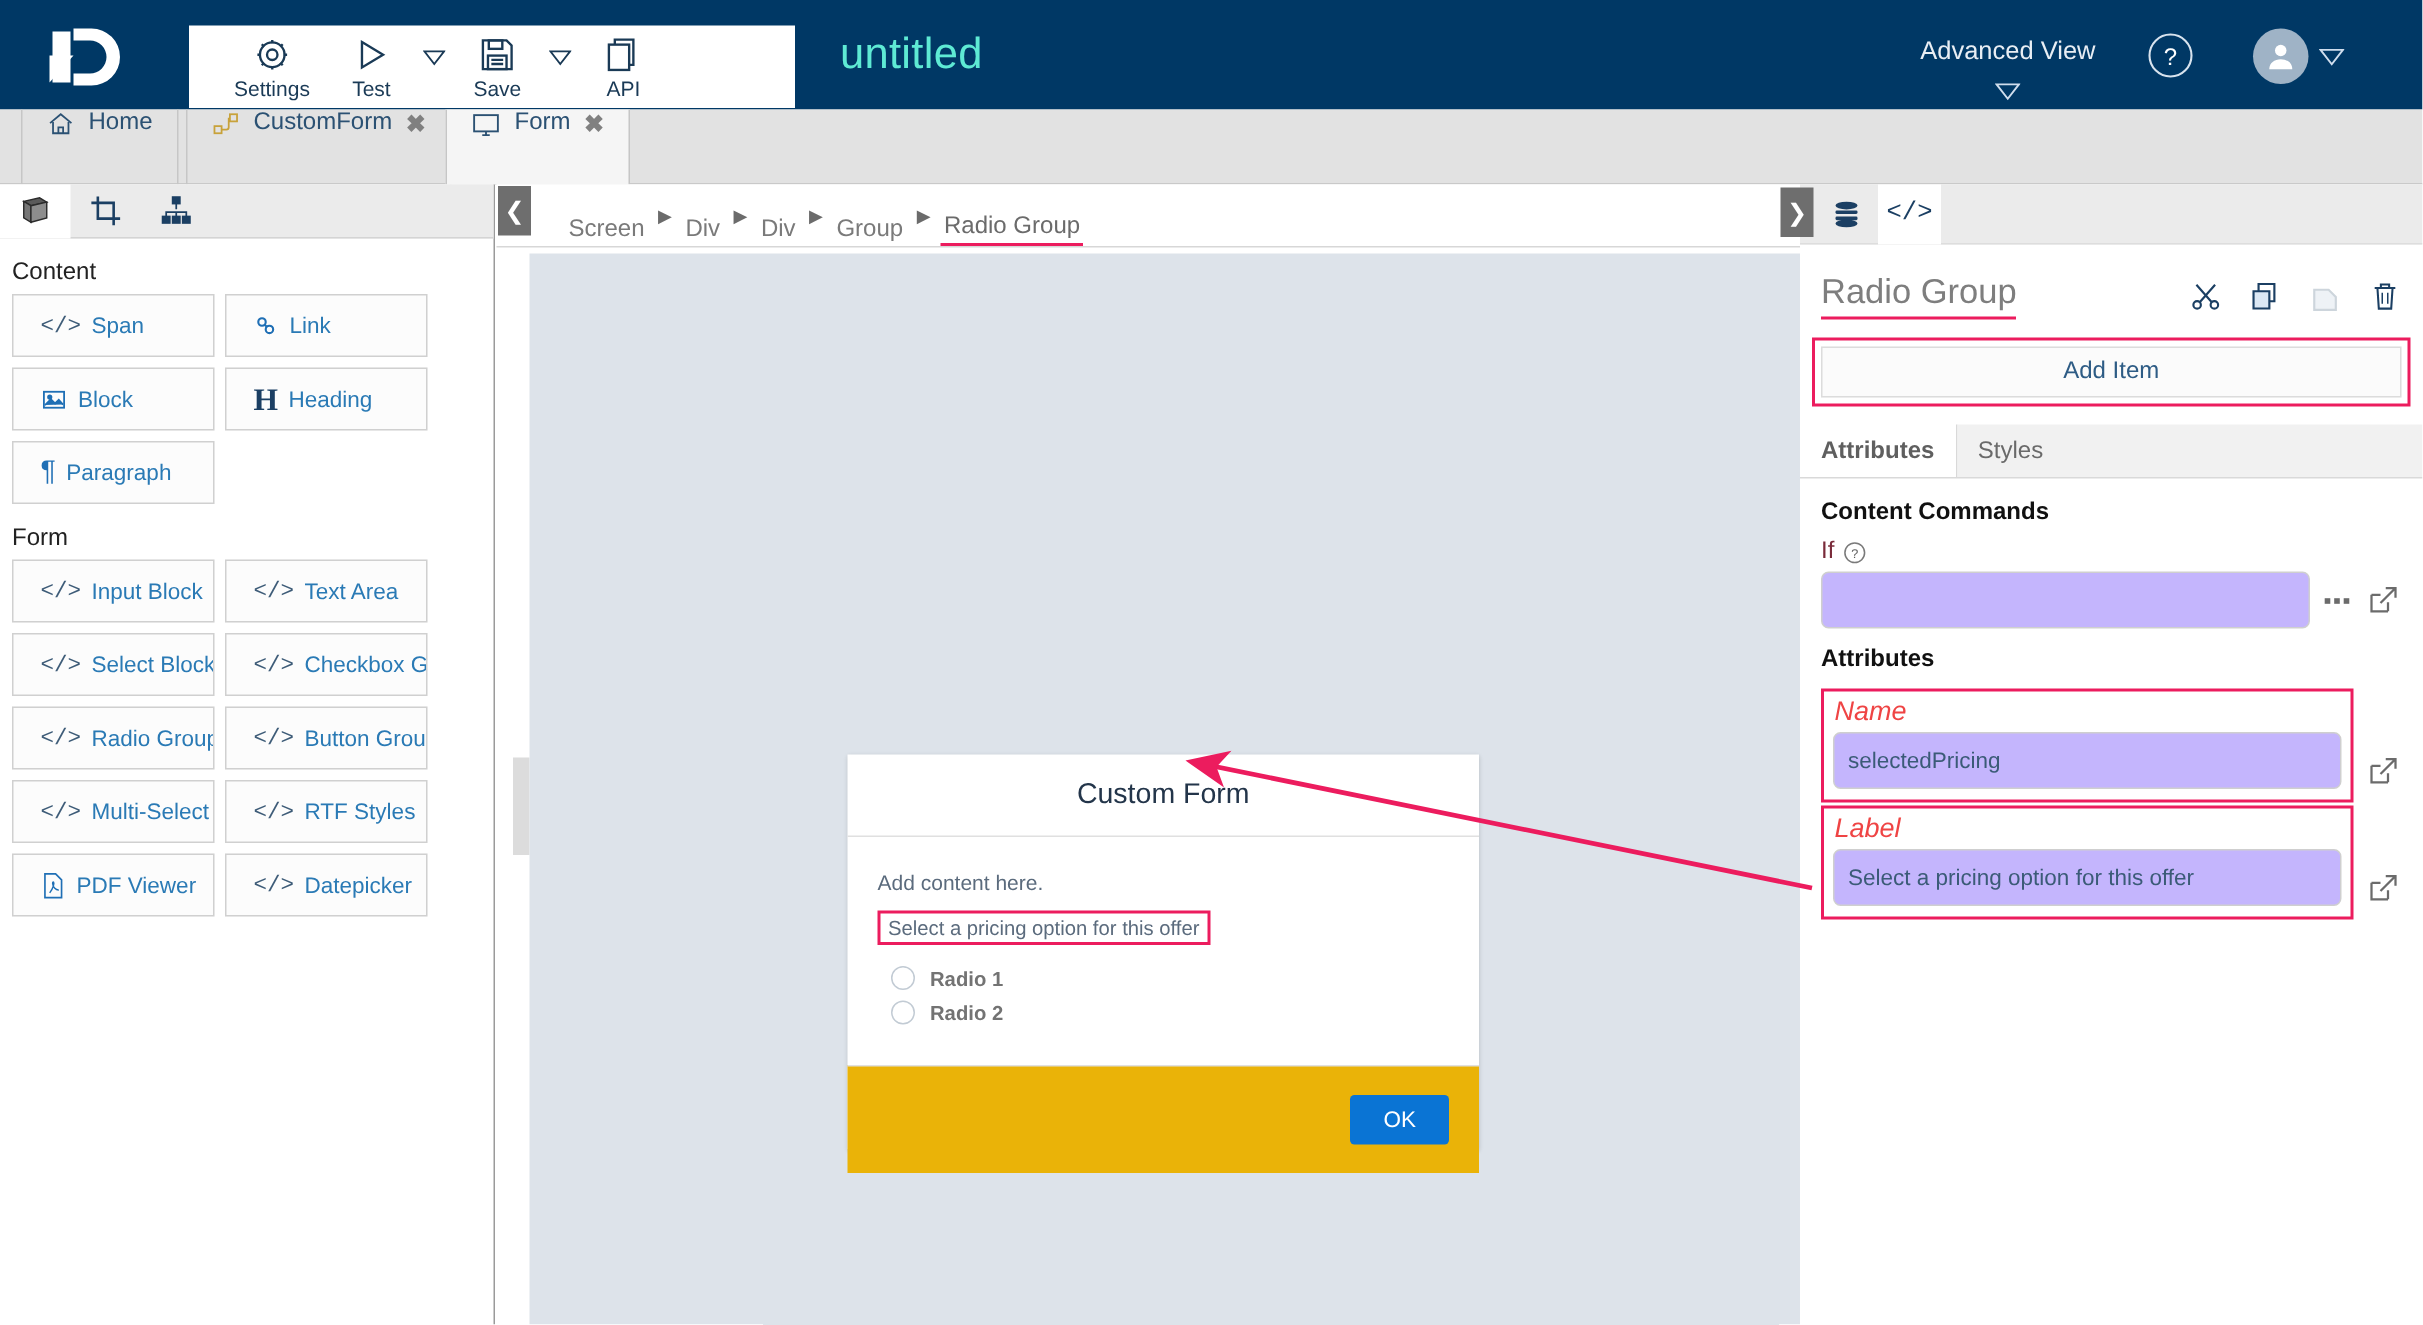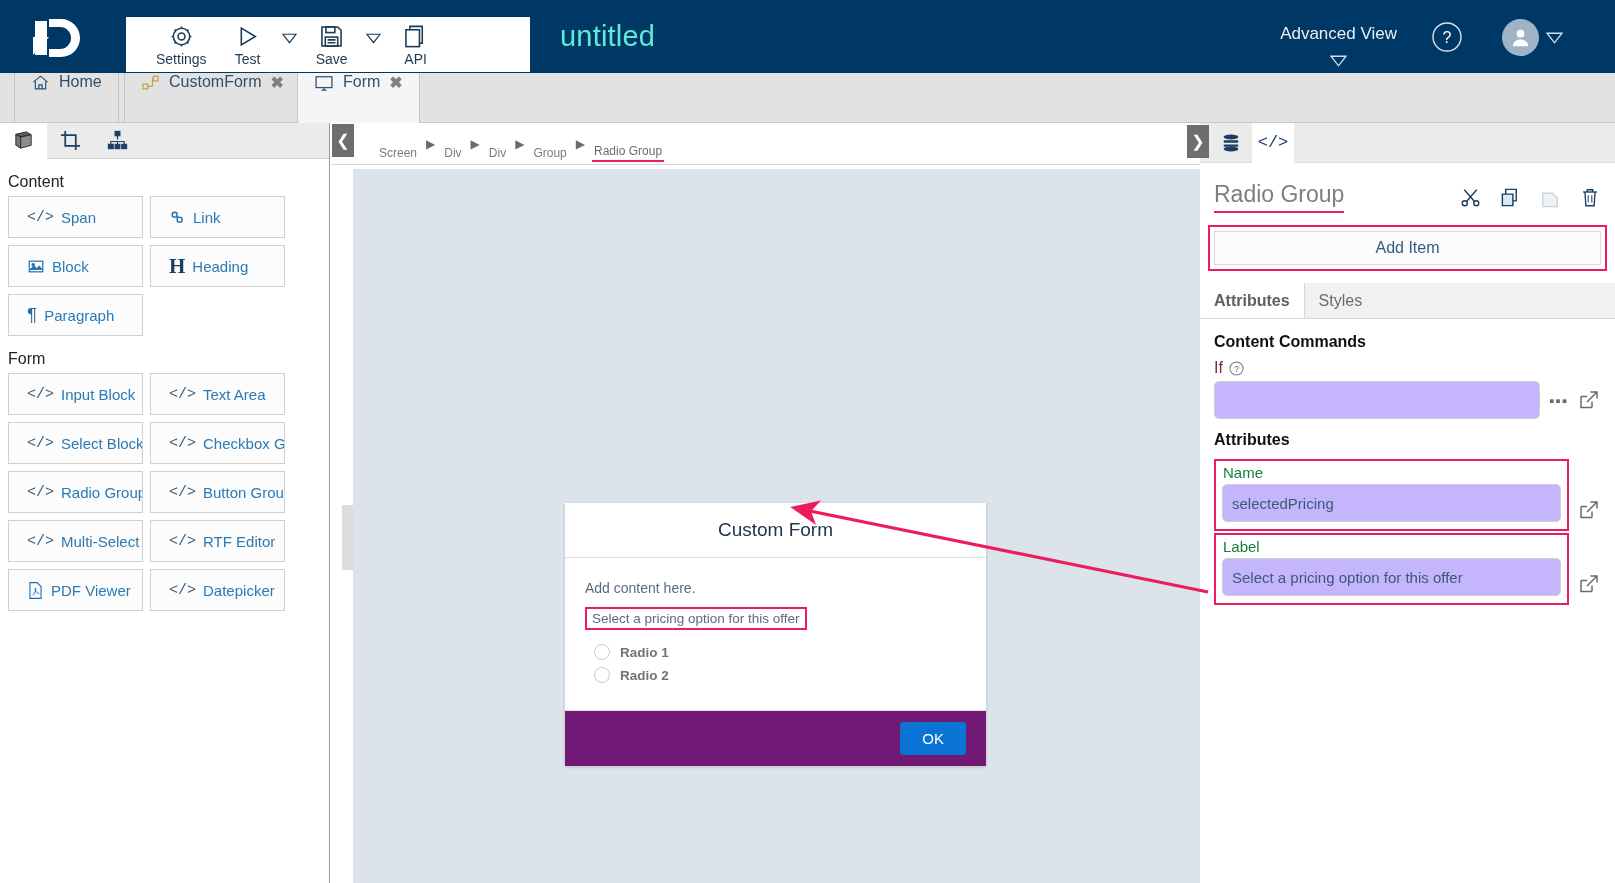--- a/index.html
+++ b/index.html
@@ -111,21 +111,21 @@
   .breadcrumb-bar {
     position: absolute; left: 0; top: 0; width: 869px; height: 42px;
     background: #ffffff; border-bottom: 1px solid #d7d7d7;
     display: flex; align-items: center; padding-left: 46px; gap: 7px;
   }
   .collapse-left {
     position: absolute; left: 1px; top: 1px; width: 22px; height: 33px;
     background: #6e6e6e; color: #fff; display: flex; align-items: center;
     justify-content: center; cursor: pointer; font-size: 16px;
   }
-  .bc-item { font-size: 12px; color: #7a7a7a; cursor: pointer; padding: 0 2px; margin-top: 18px; }
+  .bc-item { font-size: 16px; color: #7a7a7a; cursor: pointer; padding: 0 2px; margin-top: 18px; }
   .bc-item.active { color: #6b6b6b; border-bottom: 2px solid #ec1c5e; padding-bottom: 2px; }
   .bc-sep { color: #6b6b6b; font-size: 12px; }
   .canvas {
     position: absolute; left: 22px; top: 46px; width: 847px; height: 714px;
     background: #dde3ea;
   }
   .vscroll {
     position: absolute; left: 11px; top: 382px; width: 11px; height: 65px;
     background: #dcdcdc;
   }
@@ -146,21 +146,21 @@
     display: inline-block; font-size: 13.5px; color: #5b6b7d;
     border: 2px solid #ec1c5e; padding: 2px 5px; margin-bottom: 7px;
   }
   .radio-row { display: flex; align-items: center; gap: 10px; margin: 7px 0 0 9px; }
   .radio-dot {
     width: 16px; height: 16px; border-radius: 50%; border: 1.5px solid #c2cbd4;
     background: #fff; cursor: pointer;
   }
   .radio-text { font-size: 13.5px; color: #737373; font-weight: bold; }
   .dlg-foot {
-    height: 56px; background: #701a75; border-top: 1px solid #e0e0e0;
+    height: 72px; background: #eab308; border-top: 1px solid #e0e0e0;
     display: flex; align-items: center; justify-content: flex-end; padding-right: 20px;
   }
   .ok-btn {
     background: #0a74d4; color: #fff; border: none; border-radius: 3px;
     padding: 8px 22px; font-size: 15px; cursor: pointer;
     font-family: "Liberation Sans", sans-serif;
   }
 
   
   .rightpanel {
@@ -214,21 +214,21 @@
   .field-row { display: flex; align-items: center; gap: 9px; margin-top: 4px; }
   .inp {
     flex: 1; height: 38px; border: 1px solid #cfcfcf; border-radius: 5px;
     padding: 0 9px; font-size: 15px; color: #3b5b77; background: #c4b5fd;
     font-family: "Liberation Sans", sans-serif; outline: none;
   }
   .dots { color: #6b6b6b; letter-spacing: 1px; font-size: 15px; cursor: pointer; }
   .attr-hl {
     border: 2px solid #ec1c5e; padding: 2px 6px 7px 6px; margin-top: 2px;
   }
-  .attr-hl .flabel { font-size: 15px; color: #15803d; display: block; margin: 1px 0 3px 1px; }
+  .attr-hl .flabel { font-size: 18px; color: #ef4444; display: block; margin: 1px 0 3px 1px; font-style: italic; }
   .attr-block { display: flex; align-items: flex-end; gap: 8px; }
   .attr-block .attr-hl { flex: 1; }
   .ext-ic { margin-bottom: 9px; cursor: pointer; }
 
   
   .anno { position: absolute; left: 0; top: 0; width: 1615px; height: 883px;
           pointer-events: none; }
 </style>
 </head>
 <body>
@@ -453,21 +453,21 @@
         <div class="pal-item">
           <span class="code-ic">&lt;/&gt;</span>
           <span>Button Group</span>
         </div>
         <div class="pal-item">
           <span class="code-ic">&lt;/&gt;</span>
           <span>Multi-Select</span>
         </div>
         <div class="pal-item">
           <span class="code-ic">&lt;/&gt;</span>
-          <span>RTF Editor</span>
+          <span>RTF Styles</span>
         </div>
         <div class="pal-item">
           <svg width="17" height="19" viewBox="0 0 20 24" fill="none" stroke="#1f6fb5" stroke-width="1.4">
             <path d="M3 2h9l5 5v15H3z"></path>
             <path d="M7 18c3-4 4-8 3.3-9-.9-1.2-1.6 2.6 1 5.2 1 1 2.4 1.5 3.4 1.4" stroke-width="1.2"></path>
           </svg>
           <span>PDF Viewer</span>
         </div>
         <div class="pal-item">
           <span class="code-ic">&lt;/&gt;</span>

